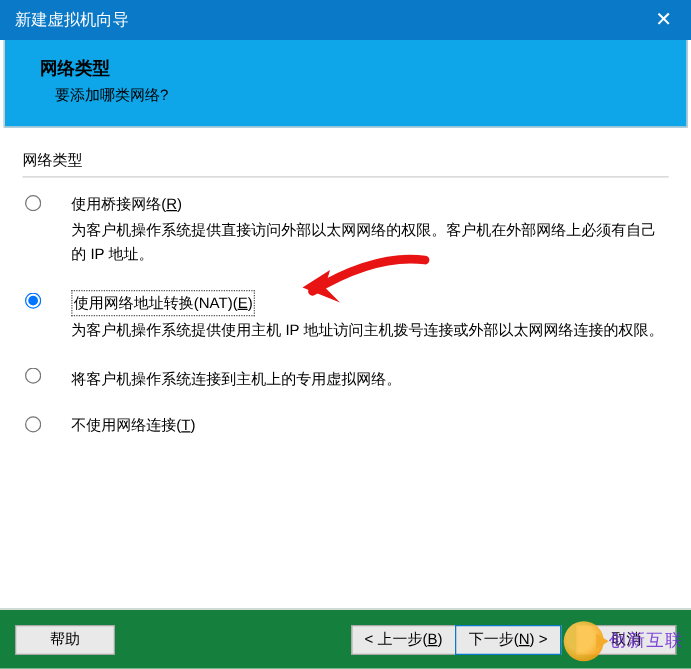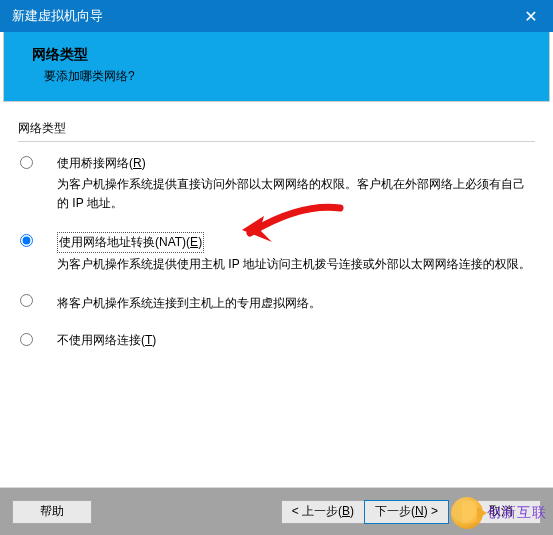--- a/index.html
+++ b/index.html
@@ -78,21 +78,21 @@
       border: 1px dotted #555;
       padding: 0 1px;
       display: inline-block;
     }
     .footer-bar {
       position: absolute;
       bottom: 0;
       left: 0;
       right: 0;
       height: 48px;
-      background: #a3a3a3;
+      background: #15803d;
       border-top: 1px solid #d8d8d8;
       display: flex;
       align-items: center;
       padding: 0 12px;
       gap: 6px;
     }
     .btn {
       height: 24px;
       min-width: 80px;
       background: #e9e9e9;

